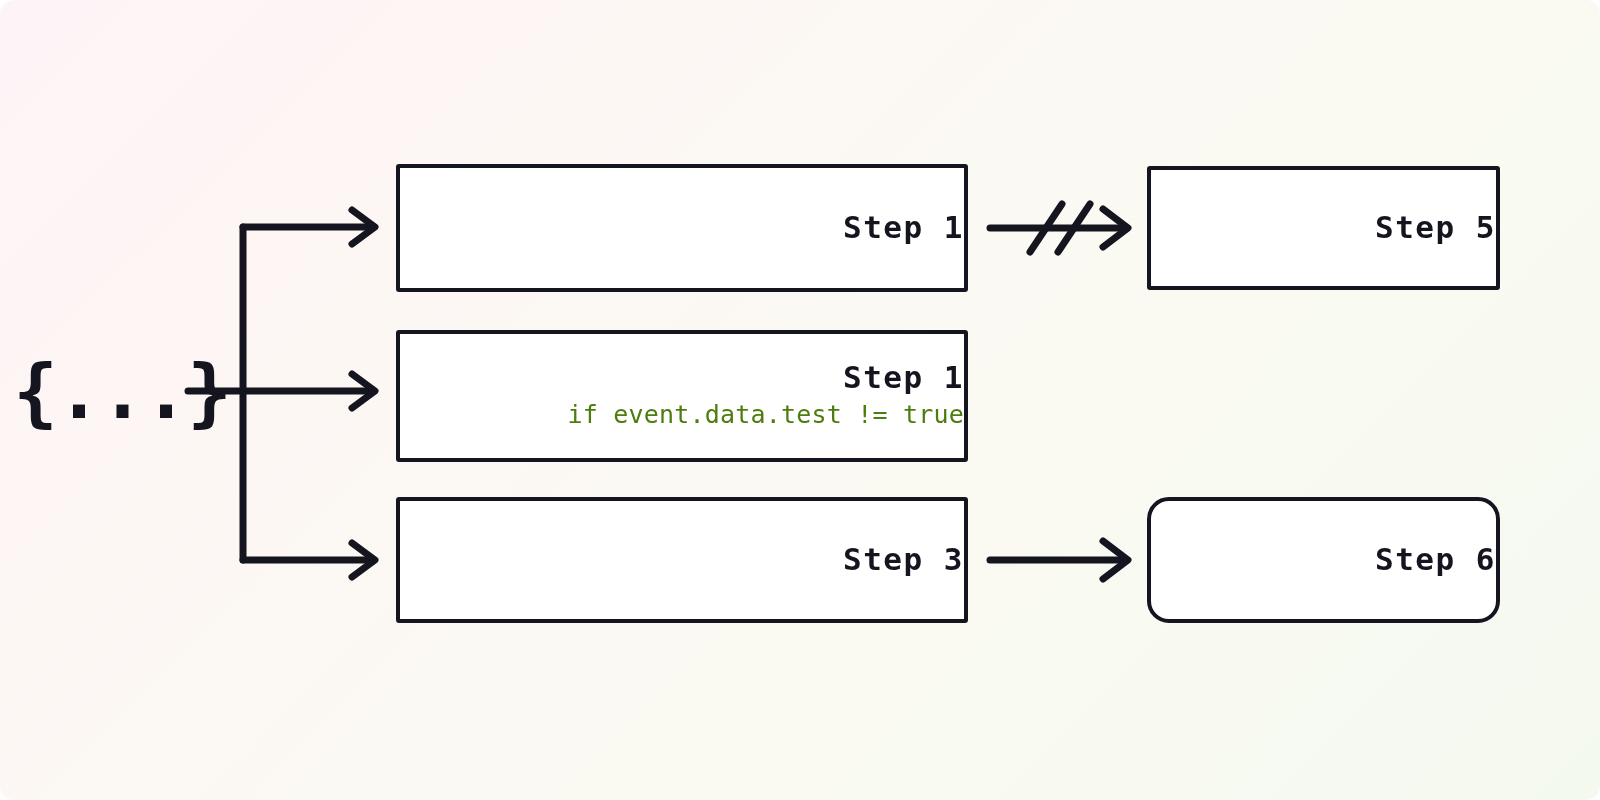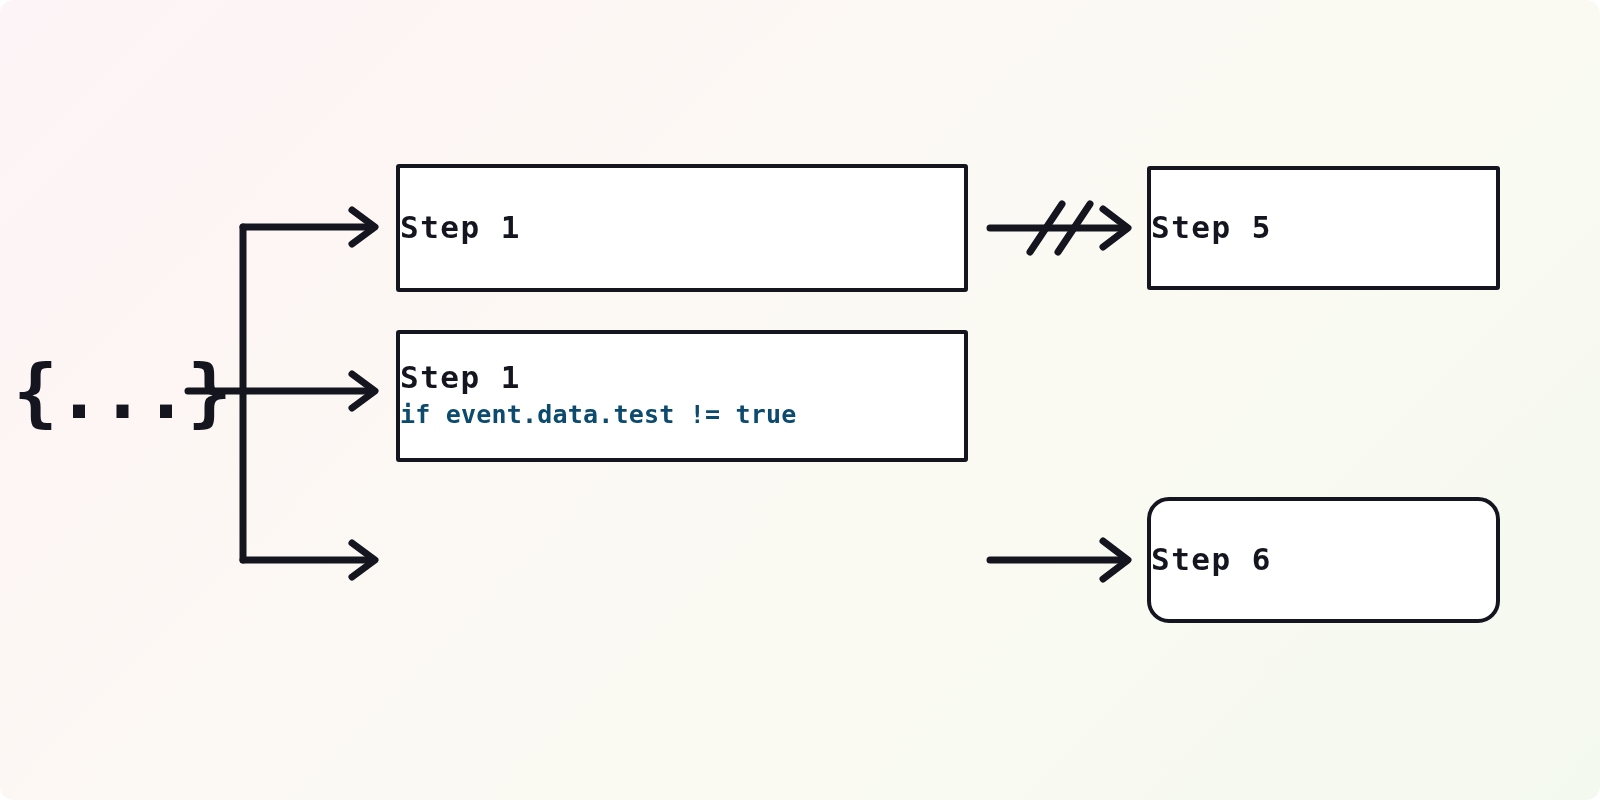--- a/index.html
+++ b/index.html
@@ -44,37 +44,37 @@
 
   
   .step-box {
     position: absolute;
     box-sizing: border-box;
     background: #ffffff;
     border: 4px solid #14151f;
     border-radius: 3px;
     display: flex;
     flex-direction: column;
-    align-items: flex-start;
+    align-items: flex-end;
     justify-content: center;
   }
   .step-title {
     font-family: "DejaVu Sans Mono", monospace;
     font-size: 31px;
     font-weight: 700;
     color: #14151f;
     letter-spacing: 1.5px;
     line-height: 1.15;
     white-space: nowrap;
   }
   .step-sub {
     font-family: "DejaVu Sans Mono", monospace;
     font-size: 25px;
-    font-weight: 700;
-    color: #0c4a6e;
+    font-weight: 400;
+    color: #4d7c0f;
     letter-spacing: 0.2px;
     line-height: 1.3;
     margin-top: 3px;
     white-space: nowrap;
   }
 
   #box-step1 { left: 396px; top: 164px;  width: 572px; height: 128px; }
   #box-step2 { left: 396px; top: 330px;  width: 572px; height: 132px; }
   #box-step3 { left: 396px; top: 497px;  width: 572px; height: 126px; }
   #box-step5 { left: 1147px; top: 166px; width: 353px; height: 124px; }
@@ -142,20 +142,23 @@
 
   <div class="step-box" id="box-step1">
     <div class="step-title">Step 1</div>
   </div>
 
   <div class="step-box" id="box-step2">
     <div class="step-title">Step 1</div>
     <div class="step-sub">if event.data.test != true</div>
   </div>
 
+  <div class="step-box" id="box-step3">
+    <div class="step-title">Step 3</div>
+  </div>
 
   <div class="step-box" id="box-step5">
     <div class="step-title">Step 5</div>
   </div>
 
   <div class="step-box" id="box-step6">
     <div class="step-title">Step 6</div>
   </div>
 
 </div>

